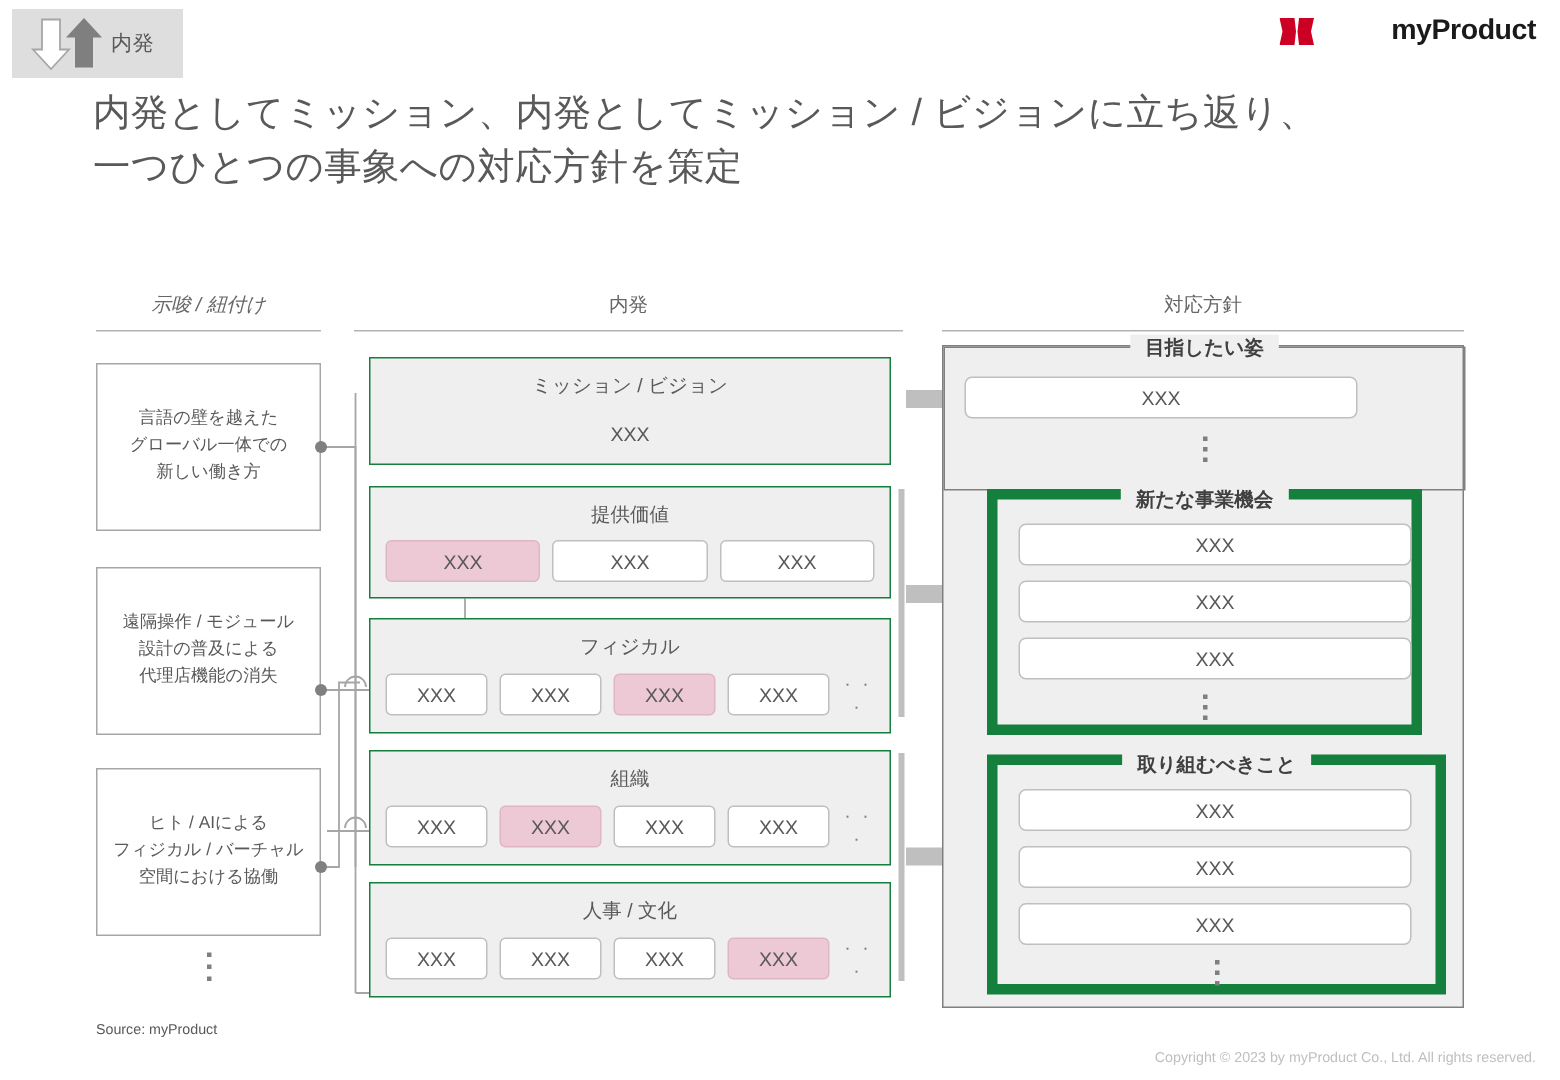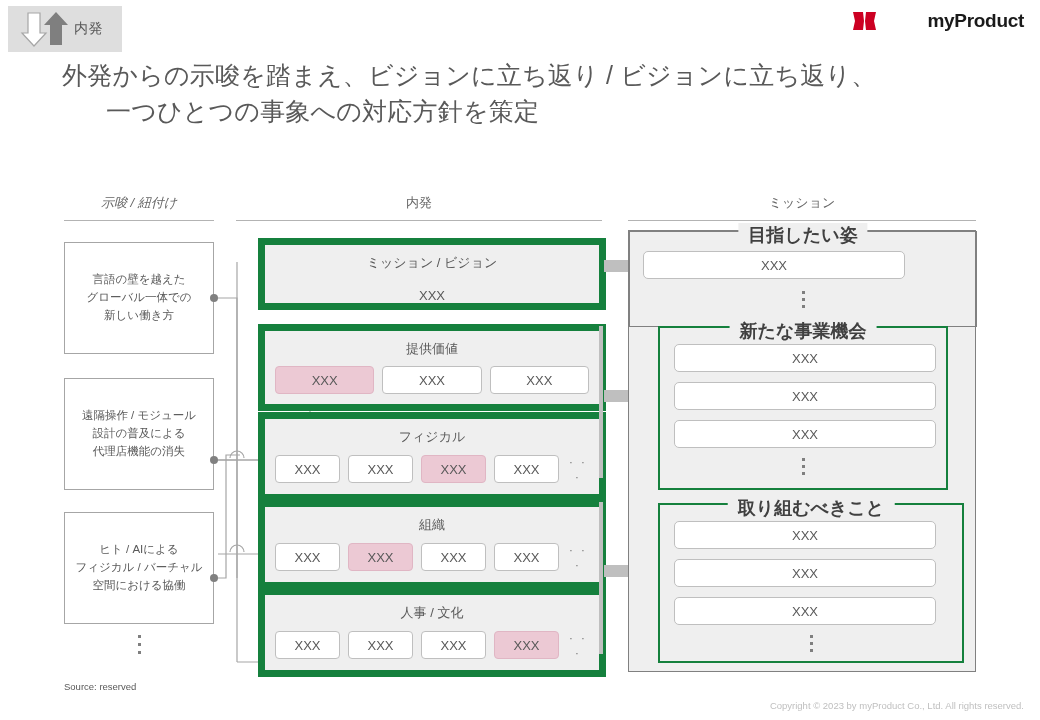--- a/index.html
+++ b/index.html
@@ -28,21 +28,21 @@
   .brand-mark{width:24px;height:20px;}
   .brand-text{
     font-size:19px;font-weight:bold;color:#1a1a1a;letter-spacing:-.3px;padding-left:44px;
   }
 
   .title{
     position:absolute;left:62px;top:58px;width:880px;
     font-size:25px;line-height:1.42;color:#595959;font-weight:normal;
     letter-spacing:.2px;
   }
-  .title .l2{display:block;margin-left:44px;}
+  .title .l2{display:block;}
 
   
   .colhead{position:absolute;text-align:center;font-size:13px;color:#666;}
   .colhead .rule{
     position:absolute;left:0;bottom:-9px;height:1px;background:#b3b3b3;width:100%;
   }
   #ch1{left:64px;top:194px;width:150px;font-style:italic;}
   #ch2{left:236px;top:194px;width:366px;}
   #ch3{left:628px;top:194px;width:348px;}
 
@@ -59,22 +59,22 @@
   #lb3{top:512px;height:112px;}
   .ldots{
     position:absolute;left:64px;width:150px;text-align:center;
     font-size:15px;color:#7f7f7f;letter-spacing:0;line-height:.6;
   }
   #ldots1{top:630px;}
   .vdot{display:block;width:3px;height:3px;background:#7f7f7f;margin:5px auto;}
 
   
   .mgroup{
-    position:absolute;left:258px;width:348px;
-    background:#efefef;border:7px solid #15803d;box-sizing:border-box;
+    position:absolute;left:246px;width:348px;
+    background:#efefef;border:1px solid #15803d;box-sizing:border-box;
   }
   .mgroup .gtitle{
     text-align:center;font-size:13px;color:#595959;padding-top:9px;
   }
   .mrow{
     display:flex;align-items:center;gap:8px;
     padding:8px 10px 10px 10px;
   }
   .chip{
     flex:1 1 0;height:28px;border:1px solid #bfbfbf;background:#fff;border-radius:4px;
@@ -102,25 +102,25 @@
   
   .garrow{position:absolute;width:42px;height:26px;}
 
   
   .rpanel{
     position:absolute;left:628px;top:230px;width:348px;height:442px;
     background:#efefef;border:1px solid #808080;box-sizing:border-box;
   }
   .rgroup{
     position:absolute;box-sizing:border-box;
-    border:2px solid #15803d;background:transparent;
+    border:7px solid #15803d;background:transparent;
   }
   .rgroup-title{
     position:absolute;top:-9px;left:50%;transform:translateX(-50%);
-    background:#efefef;padding:0 10px;font-size:18px;font-weight:bold;color:#404040;
+    background:#efefef;padding:0 10px;font-size:13px;font-weight:bold;color:#404040;
     white-space:nowrap;
   }
   #rg1{left:0px;top:0px;width:348px;height:96px;border:none;}
   #rg1 > .rgroup-title{top:-8px;}
   #rg1-bord{
     position:absolute;left:0;top:0;width:348px;height:96px;
     border:1px solid #808080;box-sizing:border-box;border-top-color:#808080;
   }
   #rg2{left:29px;top:95px;width:290px;height:164px;}
   #rg3{left:29px;top:272px;width:306px;height:160px;}
@@ -161,34 +161,34 @@
 
   <div class="brand">
     <svg class="brand-mark" viewBox="0 0 24 20">
       <polygon points="0,1 10,1 11,10 10,19 0,19 2,10" fill="#cc0022"></polygon>
       <polygon points="13,1 23,1 21,10 23,19 13,19 12,10" fill="#cc0022"></polygon>
     </svg>
     <span class="brand-text">myProduct</span>
   </div>
 
   <div class="title">
-    <span class="l1">外発からの示唆を踏まえ、ビジョンに立ち返り / ビジョンに立ち返り、</span>
+    <span class="l1">内発としてミッション、内発としてミッション / ビジョンに立ち返り、</span>
     <span class="l2">一つひとつの事象への対応方針を策定</span>
   </div>
 
   <div class="colhead" id="ch1">
     <span>示唆 / 紐付け</span>
     <span class="rule"></span>
   </div>
   <div class="colhead" id="ch2">
     <span>内発</span>
     <span class="rule"></span>
   </div>
   <div class="colhead" id="ch3">
-    <span>ミッション</span>
+    <span>対応方針</span>
     <span class="rule"></span>
   </div>
 
   <div class="lbox" id="lb1">
     <span style="white-space:pre-line">言語の壁を越えた
 グローバル一体での
 新しい働き方</span>
   </div>
   <div class="lbox" id="lb2">
     <span style="white-space:pre-line">遠隔操作 / モジュール
@@ -337,16 +337,16 @@
       <div class="rchip" style="top:92px;">XXX</div>
       <div class="rdots" style="top:126px;">
         <i class="vdot"></i>
           <i class="vdot"></i>
           <i class="vdot"></i>
       </div>
     </div>
 
   </div>
 
-  <div class="source">Source: reserved</div>
+  <div class="source">Source: myProduct</div>
   <div class="copyright">Copyright © 2023 by myProduct Co., Ltd.  All rights reserved.</div>
 
 </div>
 
 </body></html>

